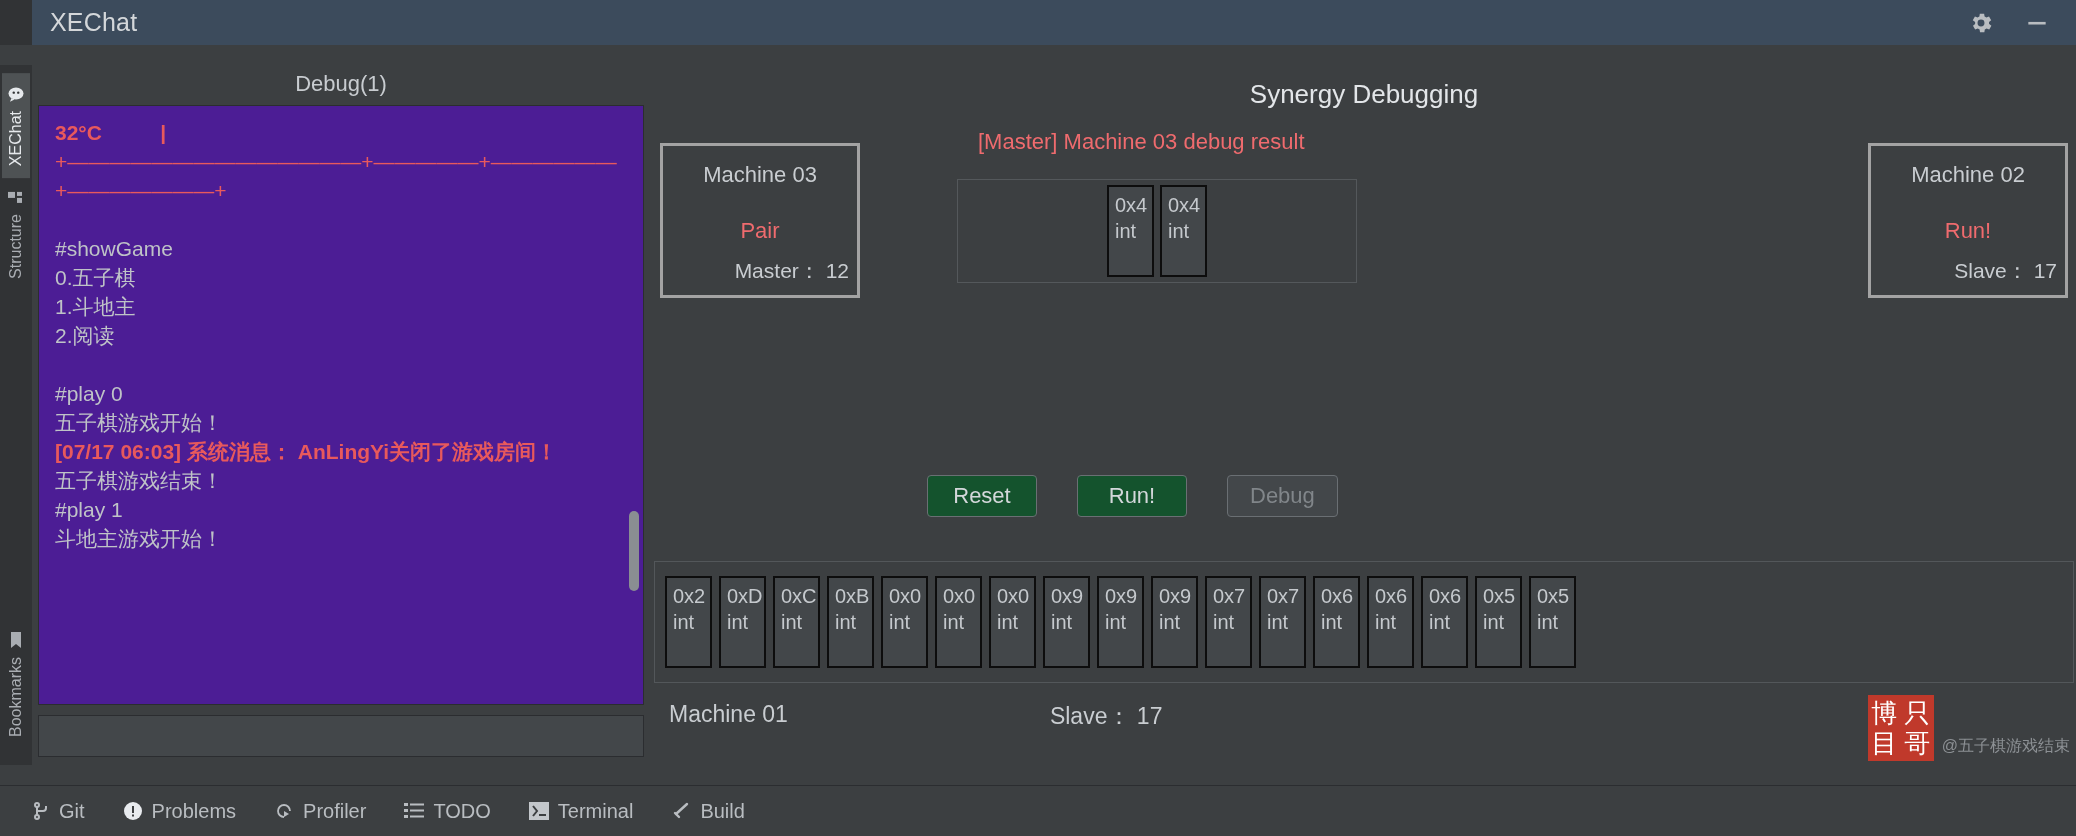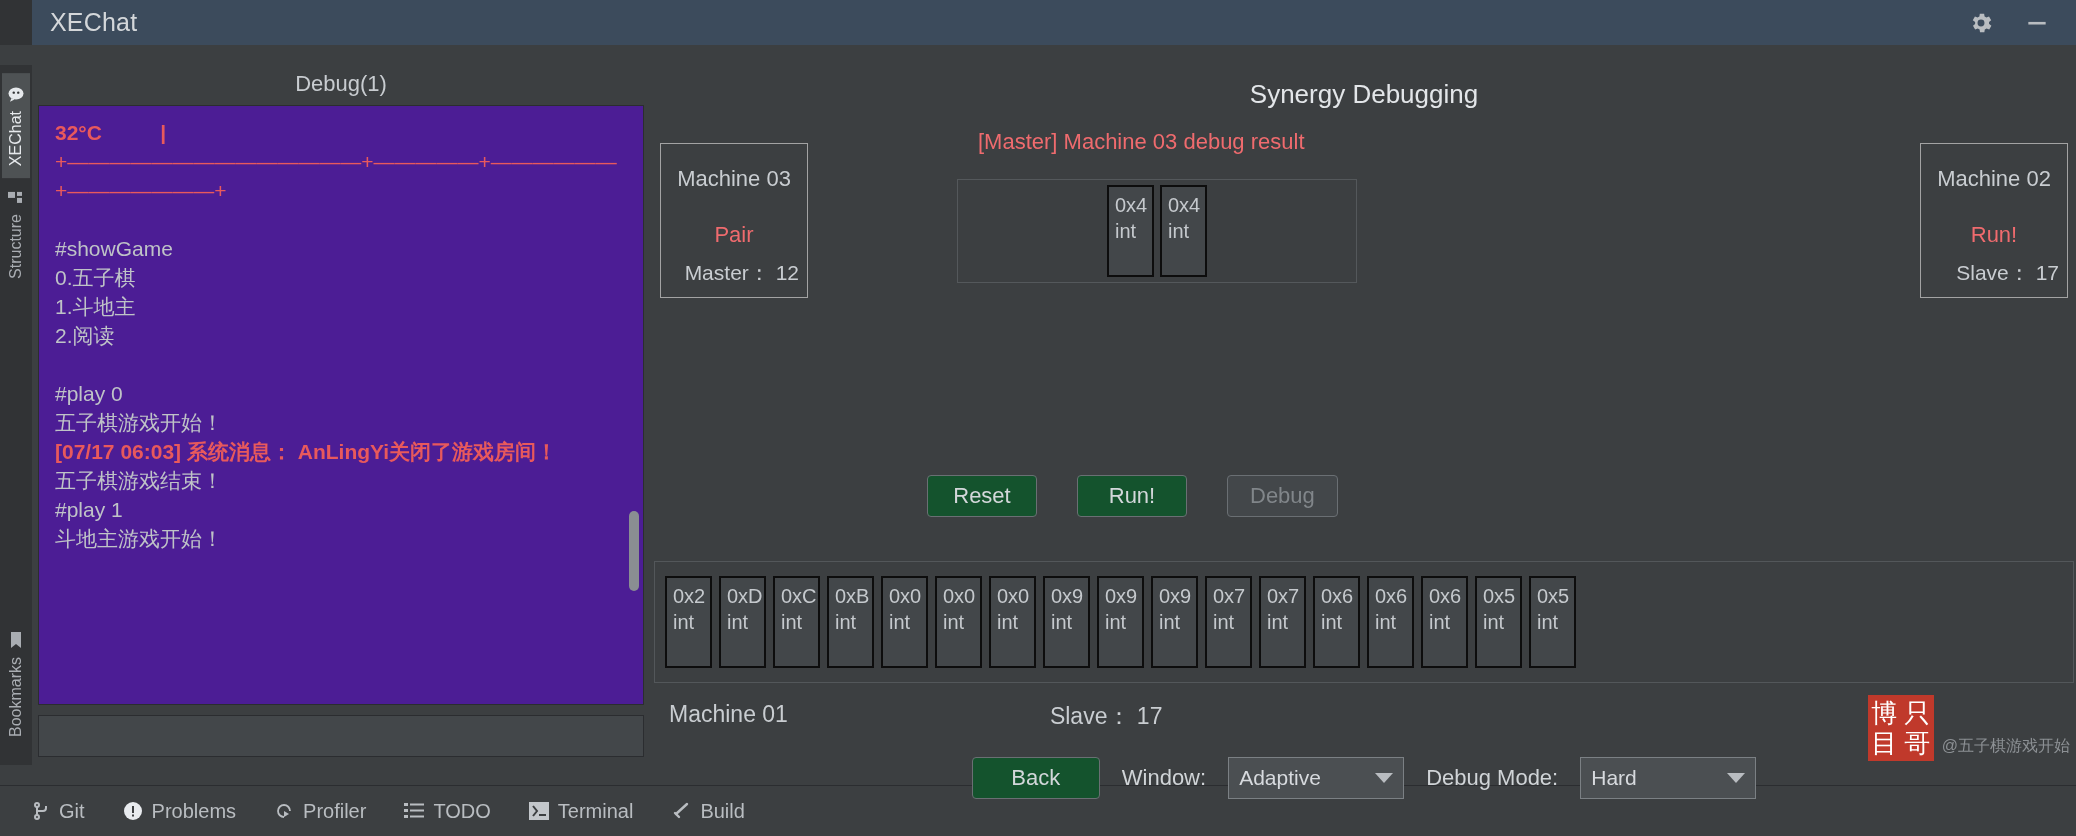--- a/index.html
+++ b/index.html
@@ -62,22 +62,22 @@
   .input-box input {
     width: 100%; background: transparent; border: 0; outline: none;
     color: #c8ccd0; font-size: 19px; font-family: "Liberation Sans", sans-serif;
   }
 
   
   .right-panel { flex: 1; min-width: 0; position: relative; padding: 0 10px; }
   .synergy-title { text-align: center; font-size: 26px; color: #e3e6e9; padding-top: 14px; }
 
   .machine-card {
-    position: absolute; width: 148px; height: 155px; border: 1px solid #a3a3a3;
-    display: flex; flex-direction: column; align-items: center; padding: 22px 8px 10px;
+    position: absolute; width: 200px; height: 155px; border: 3px solid #a3a3a3;
+    display: flex; flex-direction: column; align-items: center; padding: 16px 8px 10px;
   }
   .machine-card .mc-name { font-size: 22px; color: #c9cdd1; }
   .machine-card .mc-state { font-size: 22px; color: #ef6b6e; margin-top: 30px; }
   .machine-card .mc-role { font-size: 21px; color: #c9cdd1; margin-top: auto; align-self: flex-end; }
 
   #card-m3 { left: 8px;  top: 78px; }
   #card-m2 { right: 8px; top: 78px; }
 
   .debug-result { position: absolute; left: 305px; top: 62px; width: 400px; }
   .debug-result .dr-label { color: #ef6b6e; font-size: 22px; line-height: 30px; margin-left: 21px; }
@@ -316,42 +316,29 @@
               <div>0x5</div>
               <div>int</div>
             </div>
           </div>
 
         <div class="machine01-row">
           <span>Machine 01</span>
           <span>Slave： 17</span>
         </div>
 
-        <div class="bottom-controls">
-          <div class="btn" id="back-btn">Back</div>
-          <span class="lbl">Window:</span>
-          <div class="select">
-            <span class="sel-val">Adaptive</span>
-            <span class="caret"></span>
-          </div>
-          <span class="lbl">Debug Mode:</span>
-          <div class="select">
-            <span class="sel-val">Hard</span>
-            <span class="caret"></span>
-          </div>
-        </div>
 
         <div class="watermark">
           <div class="wm-stamp" id="wm-stamp">
               <span>博</span>
               <span>只</span>
               <span>目</span>
               <span>哥</span>
             </div>
-          <div class="wm-text">@五子棋游戏开始</div>
+          <div class="wm-text">@五子棋游戏结束</div>
         </div>
       </div>
     </div>
   </div>
 
   <div class="statusbar" id="statusbar">
       <div class="status-item">
         <span>
           <svg width="18" height="20" viewBox="0 0 18 20" fill="none" stroke="#b9bdc1" stroke-width="2">
             <circle cx="5" cy="4" r="2"></circle>

